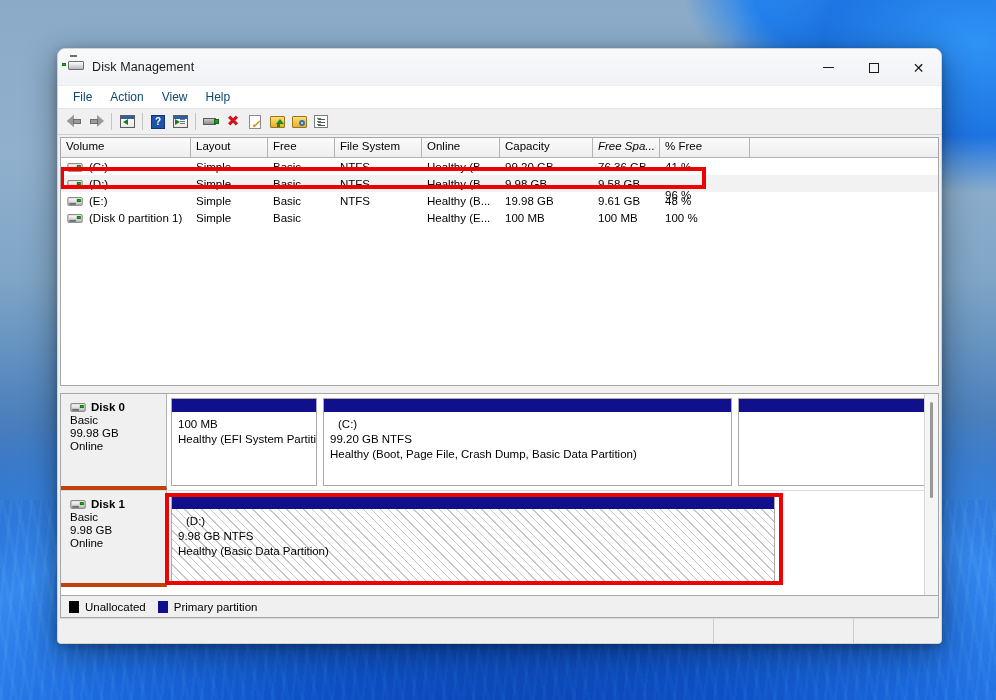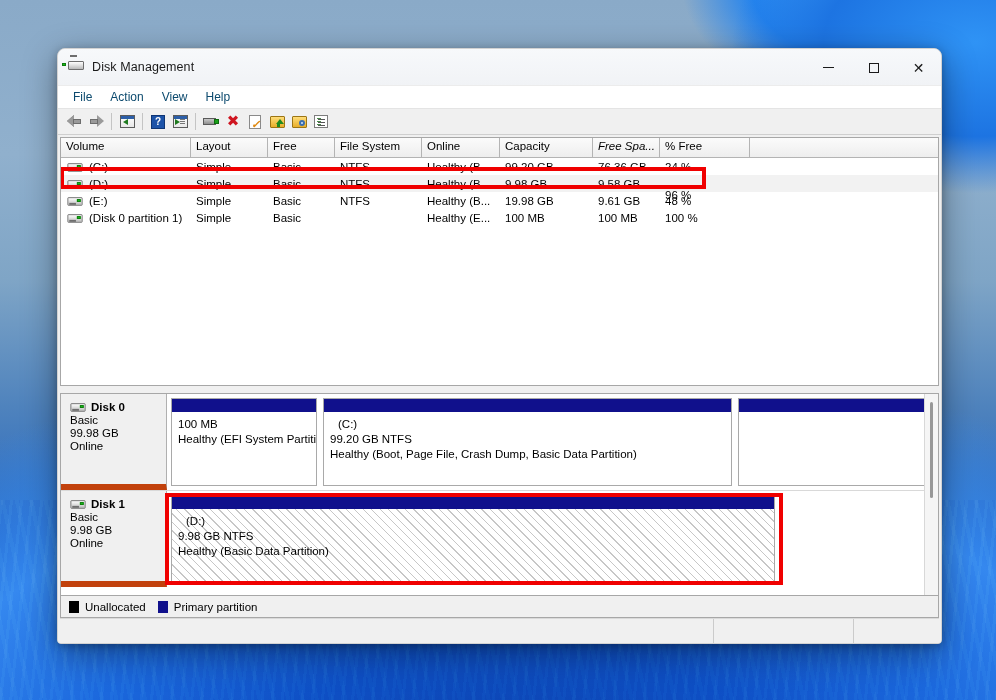--- a/index.html
+++ b/index.html
@@ -209,21 +209,21 @@
 
   .diskrow { display:flex; flex:none; position:relative; }
   .diskrow.d0 { height:96px; }
   .diskrow.d1 { height:96px; }
   .diskrow-sep { height:1px; background:#d9d9d9; }
 
   .diskinfo {
     width:106px; flex:none;
     background:#f0f0f0;
     border-right:1px solid #b0b0b0;
-    border-bottom:6px solid #c2410c;
+    border-bottom:4px solid #c2410c;
     padding:7px 0 0 9px;
   }
   .diskinfo .dname { font-size:11.5px; font-weight:bold; color:#000; display:flex; align-items:center; gap:5px; }
   .diskinfo .dl { font-size:11.5px; color:#000; margin-top:1px; }
 
   .diskparts { flex:1; display:flex; padding:4px 0 4px 4px; gap:6px; position:relative; background:#fff; }
   .part {
     border:1px solid #a9a9a9;
     background:#fff;
     display:flex; flex-direction:column;
@@ -397,21 +397,21 @@
                 <i class="slot"></i>
               </span>
               <span>(C:)</span>
             </div>
             <div class="vcell" style="width: 77px;">Simple</div>
             <div class="vcell" style="width: 67px;">Basic</div>
             <div class="vcell" style="width: 87px;">NTFS</div>
             <div class="vcell" style="width: 78px;">Healthy (B...</div>
             <div class="vcell" style="width: 93px;">99.20 GB</div>
             <div class="vcell" style="width: 67px;">76.36 GB</div>
-            <div class="vcell" style="width: 90px;">24 %</div>
+            <div class="vcell" style="width: 90px;">41 %</div>
           </div>
           <div class="vrow selected">
             <div class="vcell vol" style="width: 130px;">
               <span class="drive-glyph drive-small">
                 <i class="body"></i>
                 <i class="led"></i>
                 <i class="slot"></i>
               </span>
               <span>(D:)</span>
             </div>

